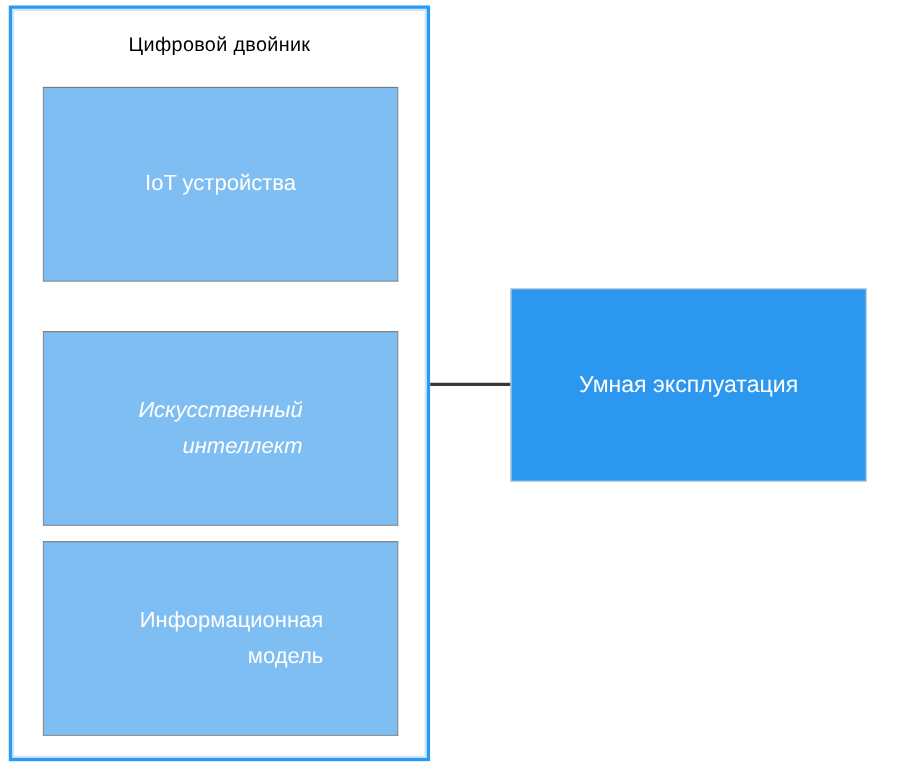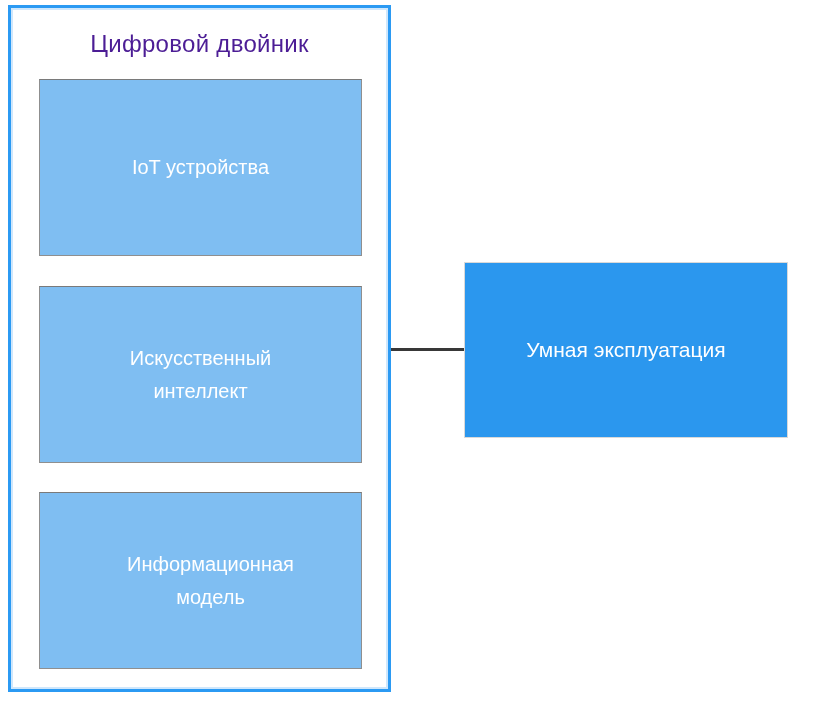--- a/index.html
+++ b/index.html
@@ -24,40 +24,40 @@
     border: 3px solid #2b9af3;
     box-shadow: inset 0 0 0 2px #cfe7fc;
     background: #ffffff;
   }
   .dt-title {
     position: absolute;
     left: 0;
     top: 22px;
     width: 100%;
     text-align: center;
-    font-size: 24px;
-    color: #4c1d95;
+    font-size: 18px;
+    color: #000000;
     letter-spacing: 0.3px;
   }
   
   .component {
     position: absolute;
     left: 28px;
     width: 323px;
     height: 177px;
     background: #7fbef2;
     border: 1px solid #8f8f8f;
     border-top-color: #7a7a7a;
     display: flex;
     align-items: center;
     justify-content: center;
-    text-align: center;
+    text-align: right;
   }
   .component-1 { top: 71px; }
-  .component-2 { top: 278px; }
+  .component-2 { top: 293px; font-style: italic; }
   .component-3 { top: 484px; padding-left: 20px; }
   .component-label {
     color: #ffffff;
     font-size: 20px;
     line-height: 1.65;
     white-space: pre-line;
   }
   
   .arrow-svg {
     position: absolute;

